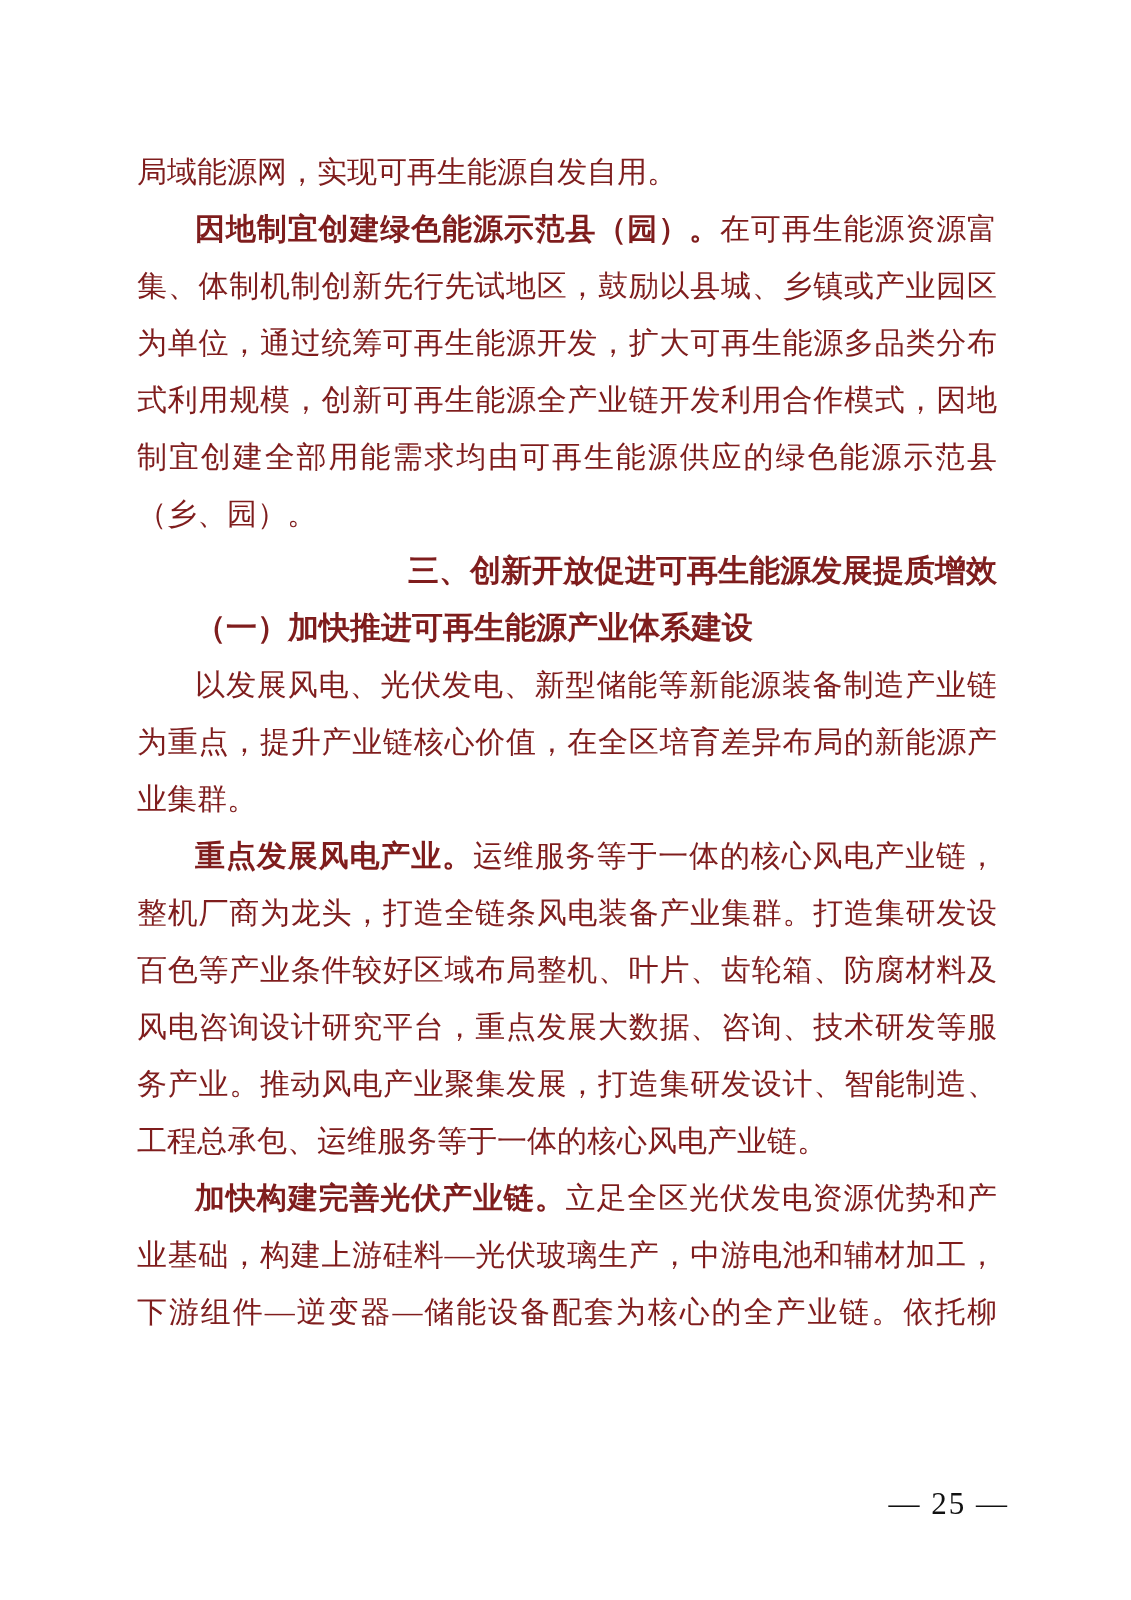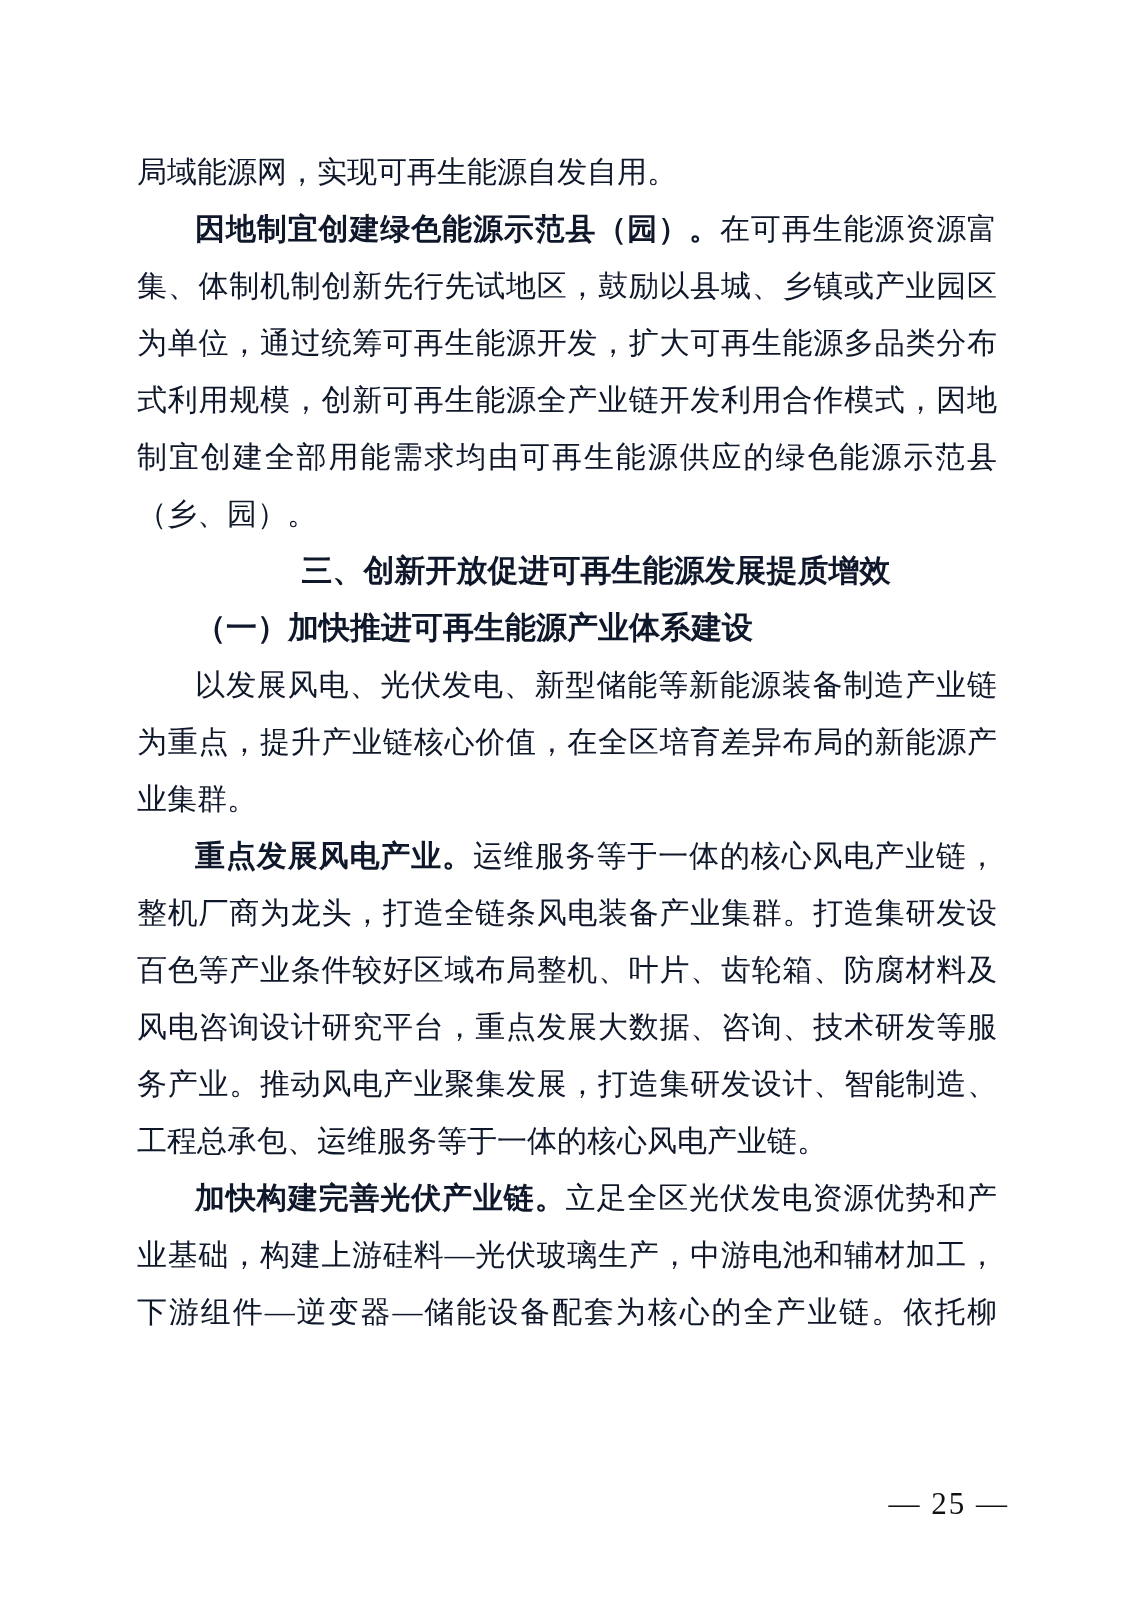--- a/index.html
+++ b/index.html
@@ -19,42 +19,42 @@
     position: absolute;
     left: 137px;
     top: 143px;
     width: 860px;
   }
   .line {
     height: 57px;
     line-height: 57px;
     font-family: "Liberation Serif", "DejaVu Serif", serif;
     font-size: 30px;
-    color: #0f172a;
+    color: #7f1d1d;
     text-align: justify;
     text-align-last: justify;
     text-justify: inter-character;
     overflow: hidden;
   }
   .line.end {
     text-align: left;
     text-align-last: auto;
   }
   .line.indent {
     padding-left: 58px;
   }
   .lead {
     font-weight: 700;
     font-family: "Liberation Sans", "DejaVu Sans", sans-serif;
   }
   .h-hei {
     font-family: "Liberation Sans", "DejaVu Sans", sans-serif;
     font-weight: 700;
     font-size: 31px;
-    text-align: center;
+    text-align: right;
     text-align-last: auto;
   }
   .h-kai {
     font-family: "Liberation Serif", "DejaVu Serif", serif;
     font-weight: 700;
     font-size: 31px;
     text-align: left;
     text-align-last: auto;
   }
   .footer {

